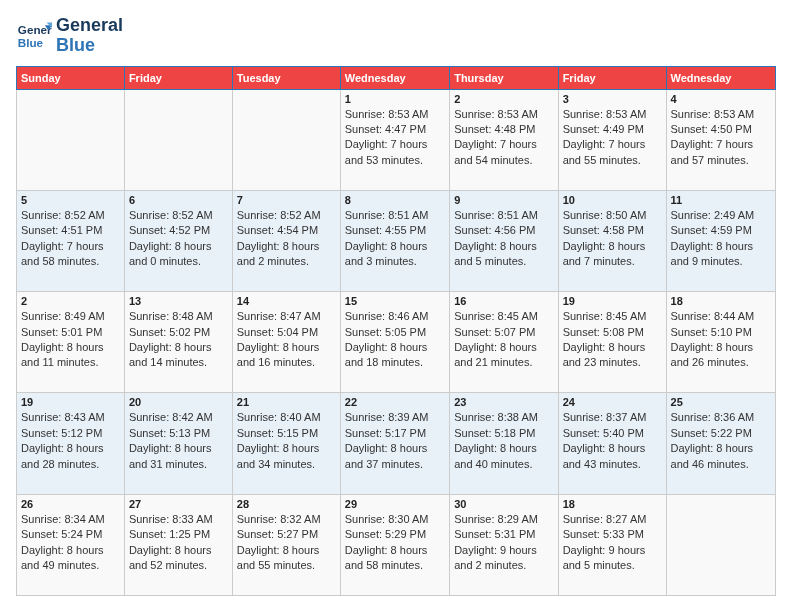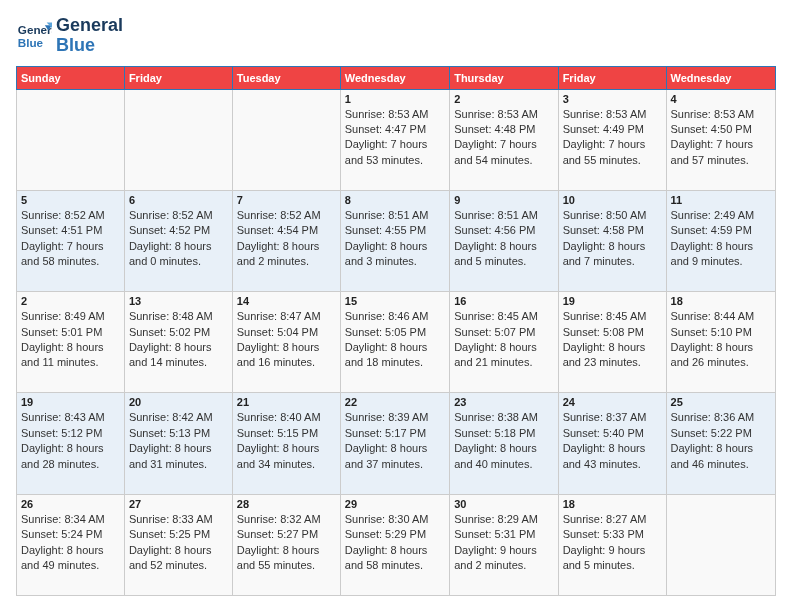--- a/index.html
+++ b/index.html
@@ -318,21 +318,21 @@
           <td>
             <span class="day-num">26</span>
             <div class="day-info">Sunrise: 8:34 AM
 Sunset: 5:24 PM
 Daylight: 8 hours
 and 49 minutes.</div>
           </td>
           <td>
             <span class="day-num">27</span>
             <div class="day-info">Sunrise: 8:33 AM
-Sunset: 5:25 PM
+Sunset: 1:25 PM
 Daylight: 8 hours
 and 52 minutes.</div>
           </td>
           <td>
             <span class="day-num">28</span>
             <div class="day-info">Sunrise: 8:32 AM
 Sunset: 5:27 PM
 Daylight: 8 hours
 and 55 minutes.</div>
           </td>

